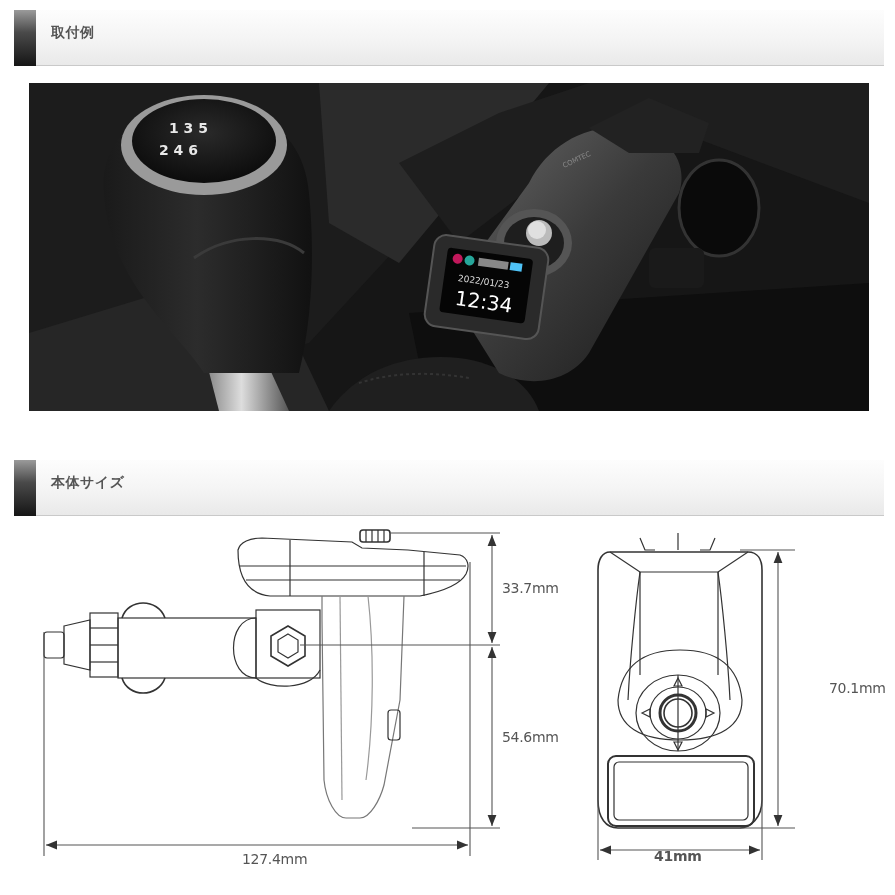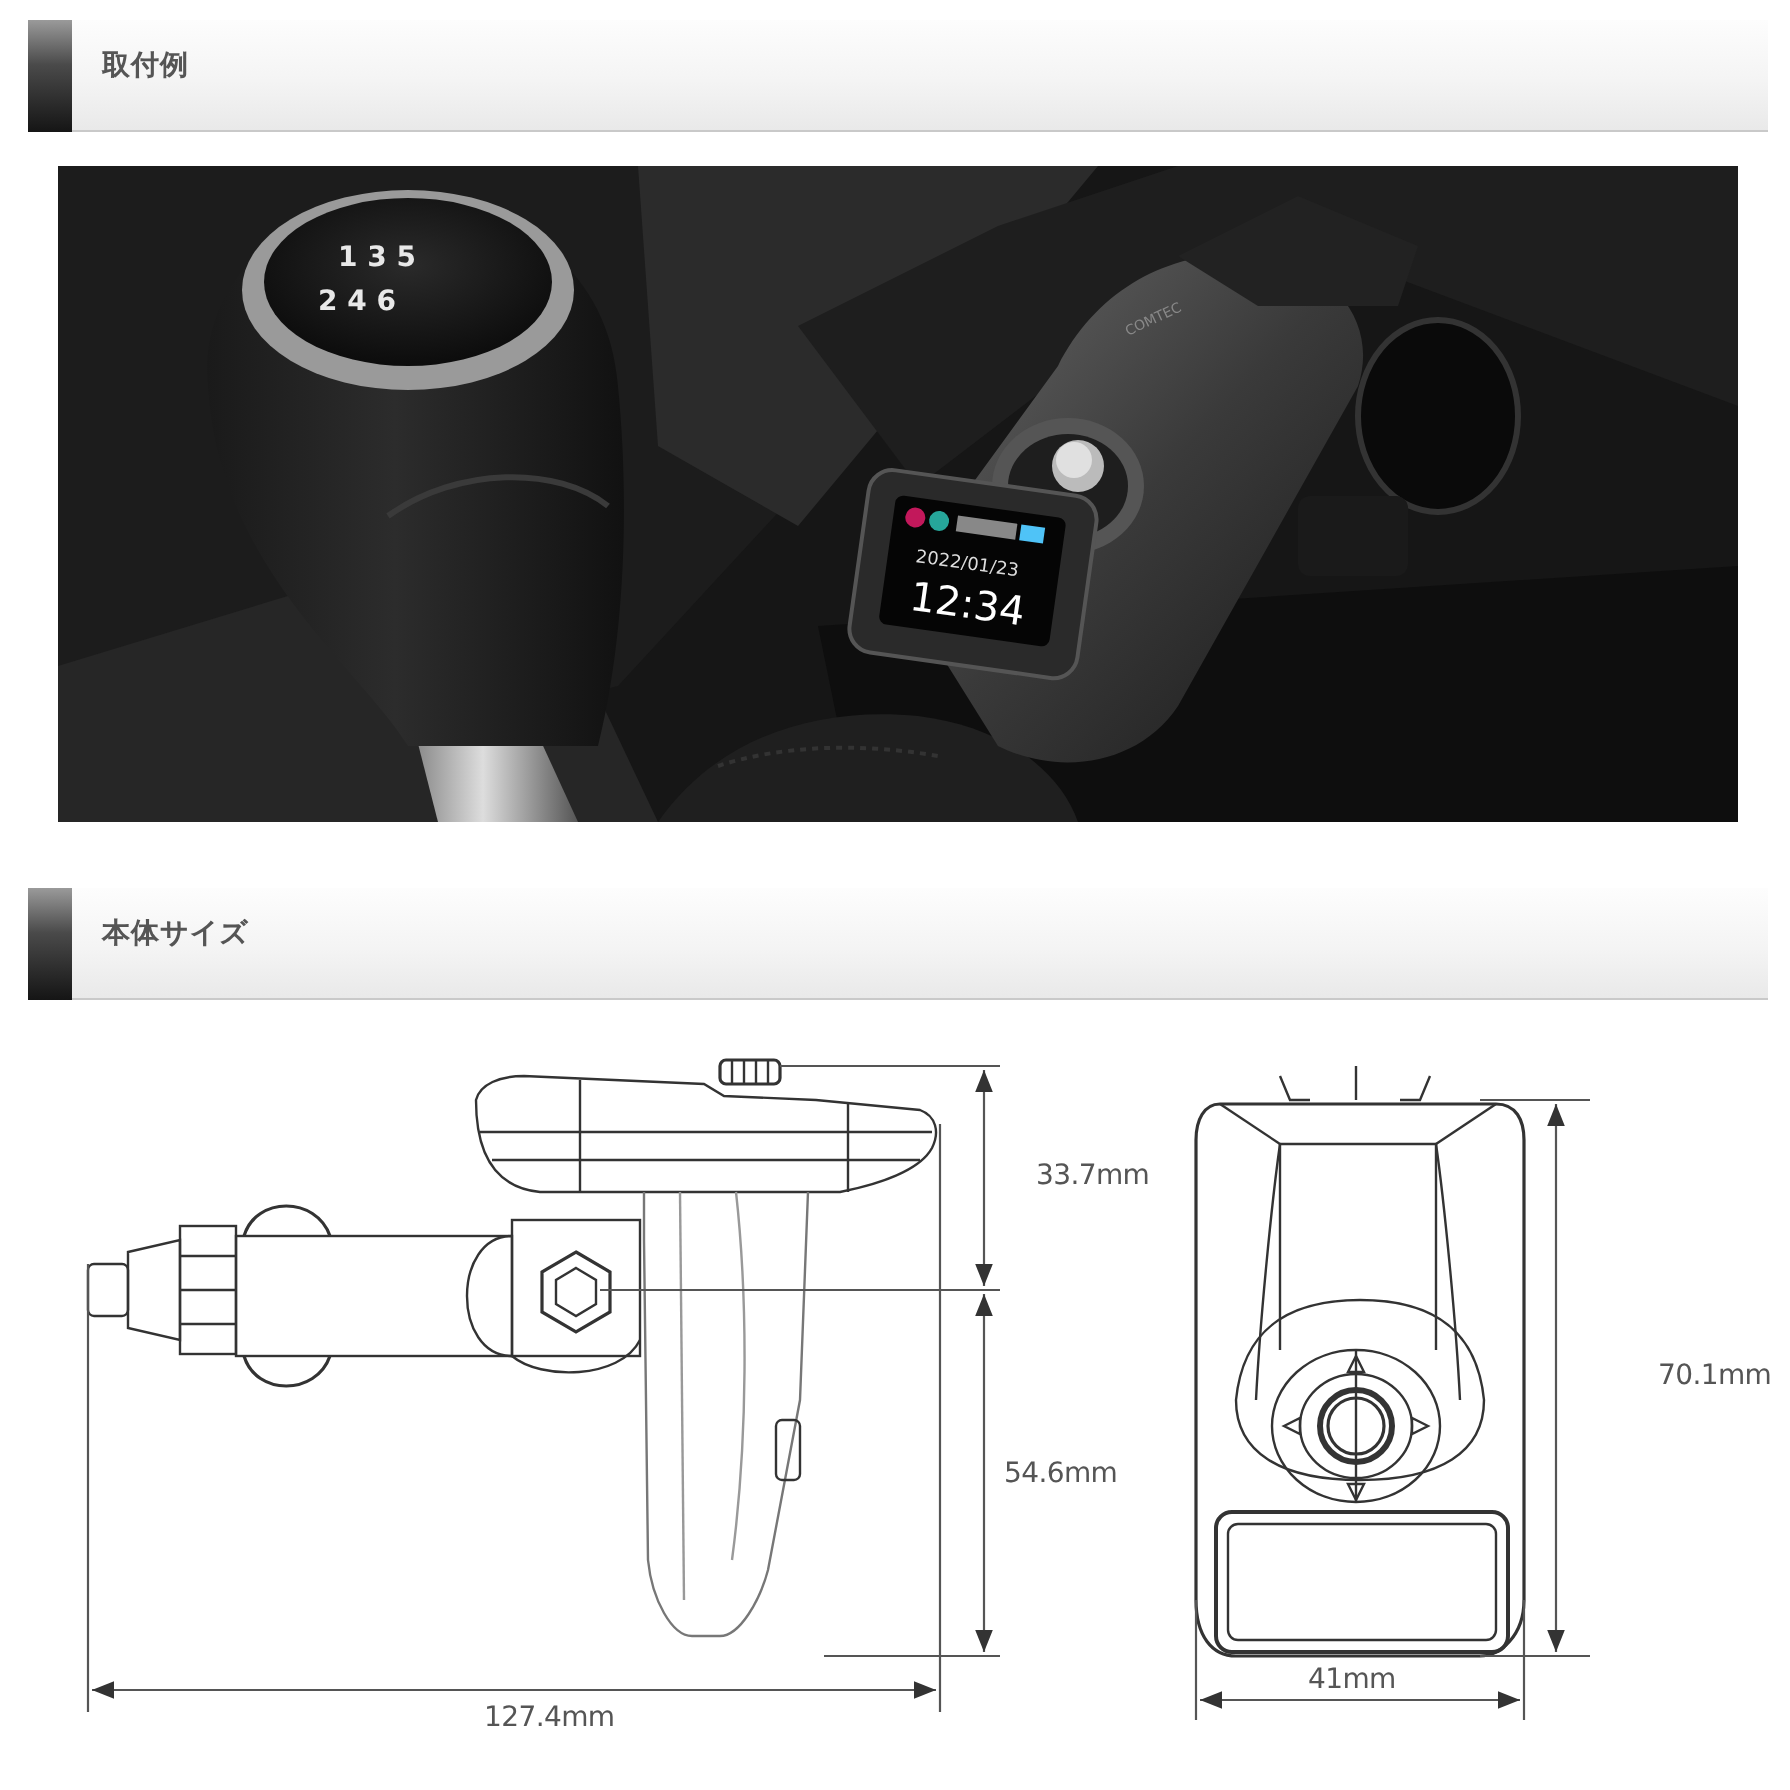--- a/index.html
+++ b/index.html
@@ -14,21 +14,21 @@
     .section-header .bar {
       position: absolute; left: 0; top: 0; width: 22px; height: 56px;
       background: linear-gradient(to bottom, #9a9a9a 0%, #4a4a4a 40%, #151515 100%);
     }
     .section-header .title {
       position: absolute; left: 37px; top: 14px;
       font-family: "DejaVu Sans", sans-serif;
       font-size: 14px; font-weight: bold; color: #555555; letter-spacing: 0.5px;
     }
     #hdr1 { top: 10px; }
-    #hdr2 { top: 444px; }
+    #hdr2 { top: 460px; }
 
     
     .photo {
       position: absolute; left: 29px; top: 83px; width: 840px; height: 328px;
       overflow: hidden; background: #86efac;
     }
     .photo svg { display: block; }
 
     
     .diagram { position: absolute; left: 0; top: 500px; width: 895px; height: 395px; }
@@ -228,18 +228,18 @@
     <g stroke="#555" stroke-width="1.1" fill="none">
       <line x1="598" y1="300" x2="598" y2="360"></line>
       <line x1="762" y1="300" x2="762" y2="360"></line>
       <line x1="600" y1="350" x2="760" y2="350" marker-start="url(#arrS)" marker-end="url(#arrE)"></line>
       <line x1="740" y1="50" x2="795" y2="50"></line>
       <line x1="740" y1="328" x2="795" y2="328"></line>
       <line x1="778" y1="52" x2="778" y2="326" marker-start="url(#arrS)" marker-end="url(#arrE)"></line>
     </g>
   </svg>
 
-  <div class="dim-label" style="left:518px; top:80px;">33.7mm</div>
+  <div class="dim-label" style="left:502px; top:80px;">33.7mm</div>
   <div class="dim-label" style="left:502px; top:229px;">54.6mm</div>
   <div class="dim-label" style="left:242px; top:351px;">127.4mm</div>
   <div class="dim-label" style="left:829px; top:180px;">70.1mm</div>
-  <div class="dim-label" style="left:654px; top:332px;">41mm</div>
+  <div class="dim-label" style="left:654px; top:348px;font-weight:bold;">41mm</div>
 </div>
 
 </body></html>

